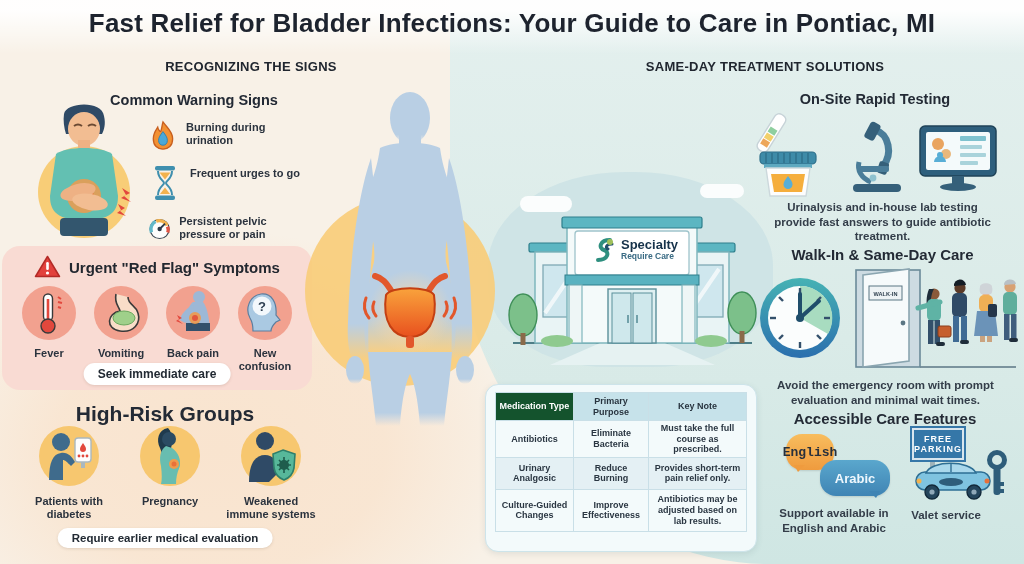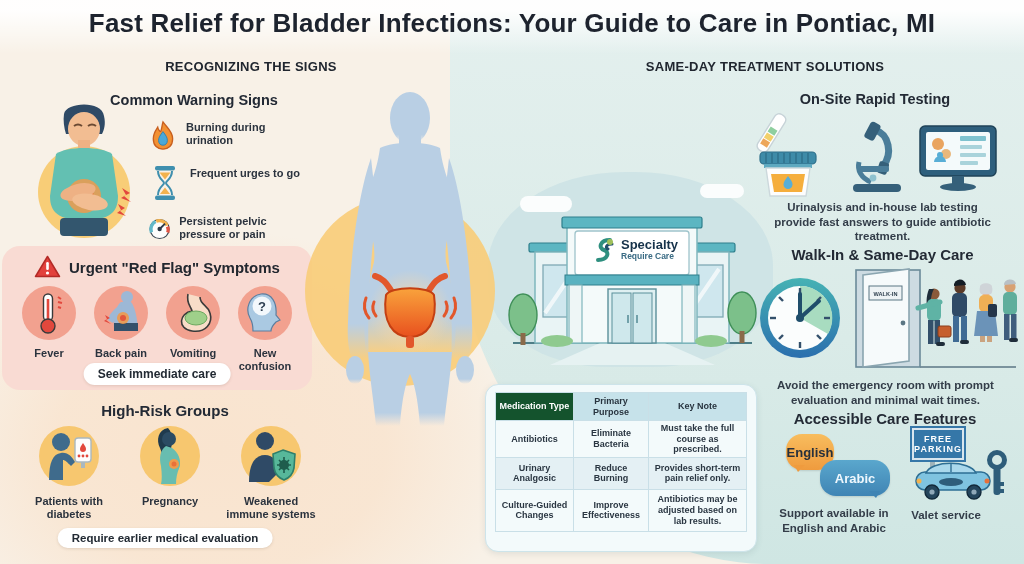--- a/index.html
+++ b/index.html
@@ -70,20 +70,21 @@
   .clinic-sign { left:592px; top:231px; width:100px; height:38px; display:flex; align-items:center; gap:5px; }
   .clinic-sign .l1 { font-size:13px; font-weight:800; color:#16324a; line-height:1; }
   .clinic-sign .l2 { font-size:8.5px; font-weight:700; color:#3a6b84; line-height:1.2; }
 
   
   .bubble { border-radius:16px; display:flex; align-items:center; justify-content:center; font-weight:800; }
   .bubble-en {
     left:786px; top:434px; width:48px; height:36px;
     background:linear-gradient(180deg,#f8bd5e,#ef9b3e); color:#27303c; font-size:13px;
     box-shadow:0 1px 2px rgba(0,0,0,.12);
+    font-family:Liberation Mono, monospace;
   }
   .bubble-en::after { content:""; position:absolute; left:8px; bottom:-9px;
     border:7px solid transparent; border-top-color:#ef9b3e; border-left-width:4px; }
   .bubble-ar {
     left:820px; top:460px; width:70px; height:36px;
     background:linear-gradient(180deg,#5aa7cd,#3f84b4); color:#eef7fd; font-size:13px;
     box-shadow:0 1px 2px rgba(0,0,0,.12); z-index:2;
   }
   .bubble-ar::after { content:""; position:absolute; right:10px; bottom:-9px;
     border:7px solid transparent; border-top-color:#3f84b4; border-right-width:4px; }
@@ -193,56 +194,56 @@
   <div class="rf-row">
     <div class="rf-cell">
       <svg width="56" height="56" viewBox="0 0 56 56">
         <circle cx="28" cy="28" r="27" fill="#f2a18f"></circle>
         <rect x="22.5" y="9" width="9" height="27" rx="4.5" fill="#fff" stroke="#3a3a3a" stroke-width="1.4"></rect>
         <rect x="25.7" y="14" width="2.6" height="22" fill="#e2483d"></rect>
         <circle cx="27" cy="41" r="7" fill="#e2483d" stroke="#3a3a3a" stroke-width="1.4"></circle>
         <path d="M37,12 l3,2 M37,17 l4,1 M37,22 l3,1" stroke="#e2483d" stroke-width="2"></path>
       </svg>
       <div class="mini-label">Fever</div>
+    </div>
+    <div class="rf-cell">
+      <svg width="56" height="56" viewBox="0 0 56 56">
+        <circle cx="28" cy="28" r="27" fill="#f2a18f"></circle>
+        <path d="M23,9 C21,19 26,21 27,26 C14,28 12,44 27,46 C41,48 48,38 45,28 C43,20 35,20 35,12" fill="#f8ddc8" stroke="#3a3a3a" stroke-width="1.6"></path>
+        <ellipse cx="31" cy="33" rx="11" ry="7" fill="#9fd08a" stroke="#6aa85e" stroke-width="1"></ellipse>
+      </svg>
+      <div class="mini-label">Vomiting</div>
     </div>
     <div class="rf-cell">
       <svg width="56" height="56" viewBox="0 0 56 56">
         <circle cx="28" cy="28" r="27" fill="#f2a18f"></circle>
         <circle cx="34" cy="12" r="6" fill="#9db8d6"></circle>
         <path d="M28,17 C22,22 20,32 21,44 L45,44 C44,32 42,22 38,17 Z" fill="#9db8d6"></path>
         <path d="M28,20 C20,24 16,30 15,35 L20,38 C23,33 26,29 29,27 Z" fill="#9db8d6"></path>
         <rect x="21" y="38" width="24" height="8" fill="#33506b"></rect>
         <circle cx="30" cy="33" r="6" fill="#ef9a4c" opacity=".9"></circle>
         <circle cx="30" cy="33" r="3" fill="#e2573d"></circle>
         <path d="M12,30 l5,3 -4,2 5,4 -7,-3 3,-2 Z" fill="#e2483d"></path>
       </svg>
       <div class="mini-label">Back pain</div>
     </div>
     <div class="rf-cell">
       <svg width="56" height="56" viewBox="0 0 56 56">
         <circle cx="28" cy="28" r="27" fill="#f2a18f"></circle>
-        <path d="M23,9 C21,19 26,21 27,26 C14,28 12,44 27,46 C41,48 48,38 45,28 C43,20 35,20 35,12" fill="#f8ddc8" stroke="#3a3a3a" stroke-width="1.6"></path>
-        <ellipse cx="31" cy="33" rx="11" ry="7" fill="#9fd08a" stroke="#6aa85e" stroke-width="1"></ellipse>
-      </svg>
-      <div class="mini-label">Vomiting</div>
-    </div>
-    <div class="rf-cell">
-      <svg width="56" height="56" viewBox="0 0 56 56">
-        <circle cx="28" cy="28" r="27" fill="#f2a18f"></circle>
         <path d="M24,9 C12,11 8,24 13,33 C16,38 16,42 16,46 L34,46 C34,42 36,40 39,37 L43,35 L39,30 C40,18 35,8 24,9 Z" fill="#aac9e2" stroke="#5b7ea0" stroke-width="1.2"></path>
         <circle cx="25" cy="21" r="9.5" fill="#f3f8fc"></circle>
         <text x="25" y="26" font-size="13" font-weight="bold" fill="#2e3f52" text-anchor="middle">?</text>
       </svg>
       <div class="mini-label">New confusion</div>
     </div>
   </div>
   <div class="pill" style="position:absolute;left:50%;transform:translateX(-50%);bottom:5px;white-space:nowrap;">Seek immediate care</div>
 </div>
 
-<div class="abs sub-header" style="left:60px;top:402px;width:210px;font-size:15px;">High-Risk Groups</div>
+<div class="abs sub-header" style="left:60px;top:402px;width:210px;font-size:21px;">High-Risk Groups</div>
 <div class="abs hr-row">
   <div class="hr-cell">
     <svg width="64" height="64" viewBox="0 0 64 64">
       <circle cx="32" cy="32" r="30" fill="#f7c76f"></circle>
       <circle cx="24" cy="18" r="9" fill="#3f6b8c"></circle>
       <path d="M12,56 C12,38 16,30 24,29 C31,28 35,33 38,38 L34,42 C30,38 28,36 26,36 L26,56 Z" fill="#3f6b8c"></path>
       <rect x="38" y="14" width="16" height="24" rx="3" fill="#fdfdfd" stroke="#aab8bf" stroke-width="1.4"></rect>
       <path d="M46,19 c2,3 3,4 3,6 a3,3 0 1 1 -6,0 c0,-2 1,-3 3,-6 Z" fill="#e2483d"></path>
       <circle cx="42" cy="32" r="1.4" fill="#e2483d"></circle>
         <circle cx="46" cy="32" r="1.4" fill="#e2483d"></circle>

